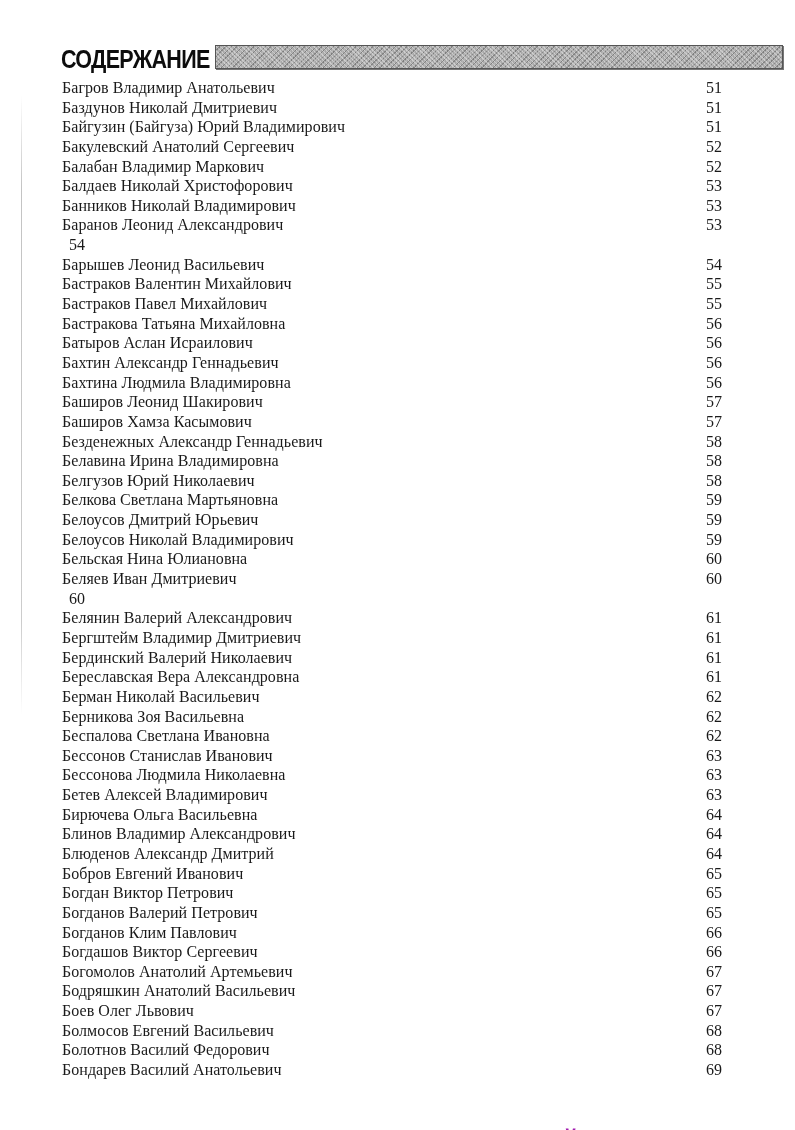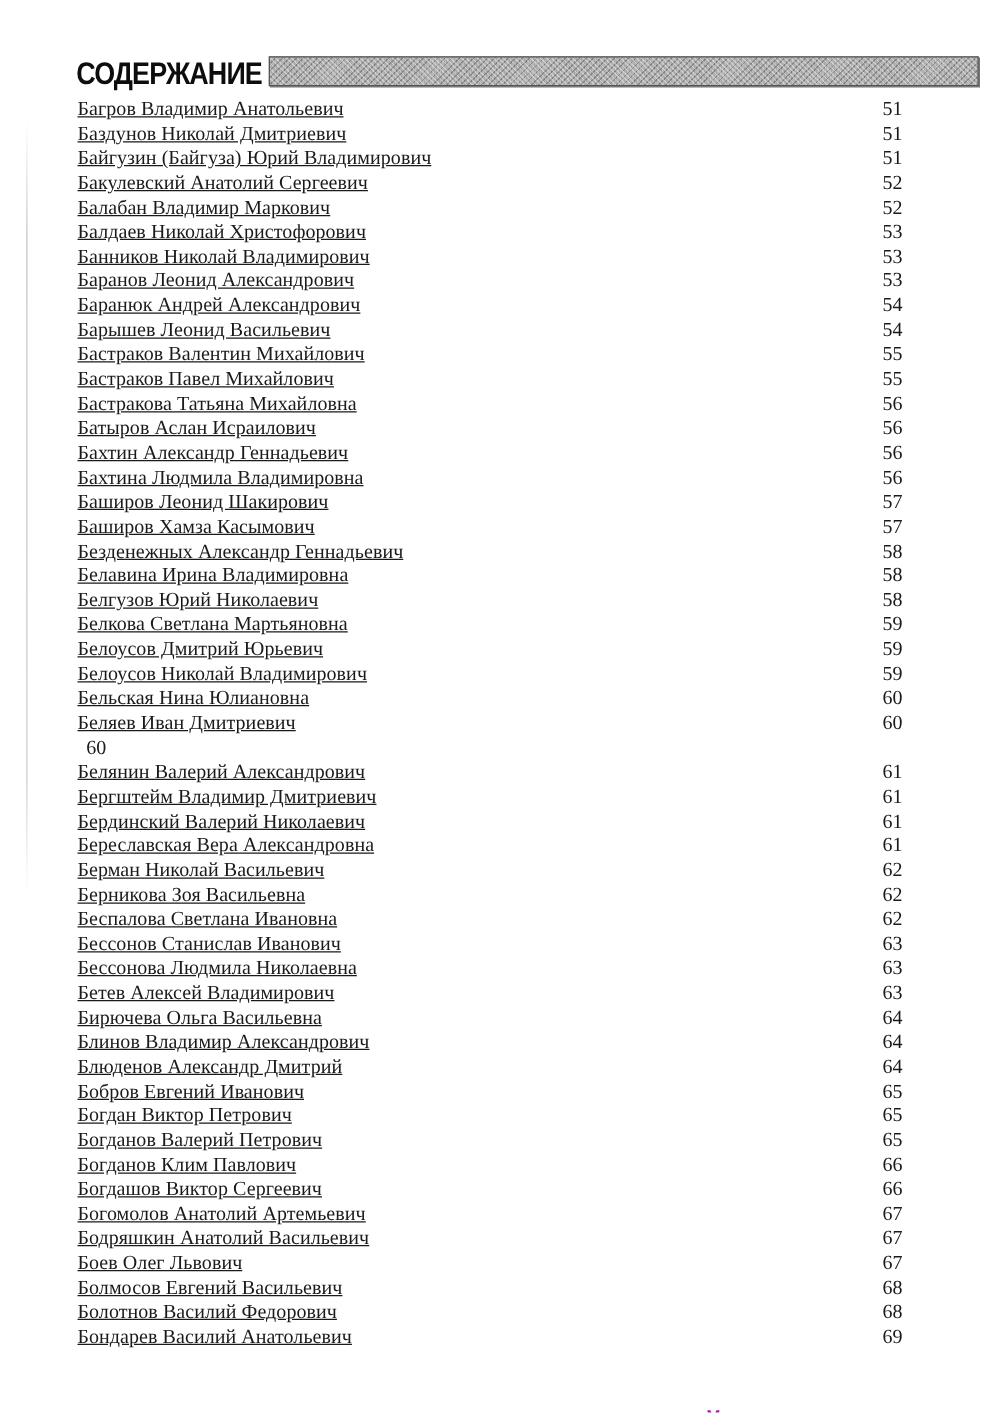--- a/index.html
+++ b/index.html
@@ -67,21 +67,20 @@
       display: flex;
       justify-content: space-between;
       align-items: baseline;
       height: 19.65px;
       line-height: 19.65px;
       font-size: 16px;
       white-space: nowrap;
     }
     .toc-name {
       letter-spacing: 0.05px;
-      text-decoration: underline;
     }
     .toc-page {
       width: 30px;
       text-align: center;
       padding-right: 3px;
     }
     .footer {
       position: absolute;
       left: 60px;
       top: 1128px;
@@ -170,21 +169,20 @@
     </div>
     <div class="toc-row">
       <span class="toc-name">Банников Николай Владимирович</span>
       <span class="toc-page">53</span>
     </div>
     <div class="toc-row">
       <span class="toc-name">Баранов Леонид Александрович</span>
       <span class="toc-page">53</span>
     </div>
     <div class="toc-row">
-      <span class="toc-name">Баранюк Андрей Александрович</span>
       <span class="toc-page">54</span>
     </div>
     <div class="toc-row">
       <span class="toc-name">Барышев Леонид Васильевич</span>
       <span class="toc-page">54</span>
     </div>
     <div class="toc-row">
       <span class="toc-name">Бастраков Валентин Михайлович</span>
       <span class="toc-page">55</span>
     </div>

